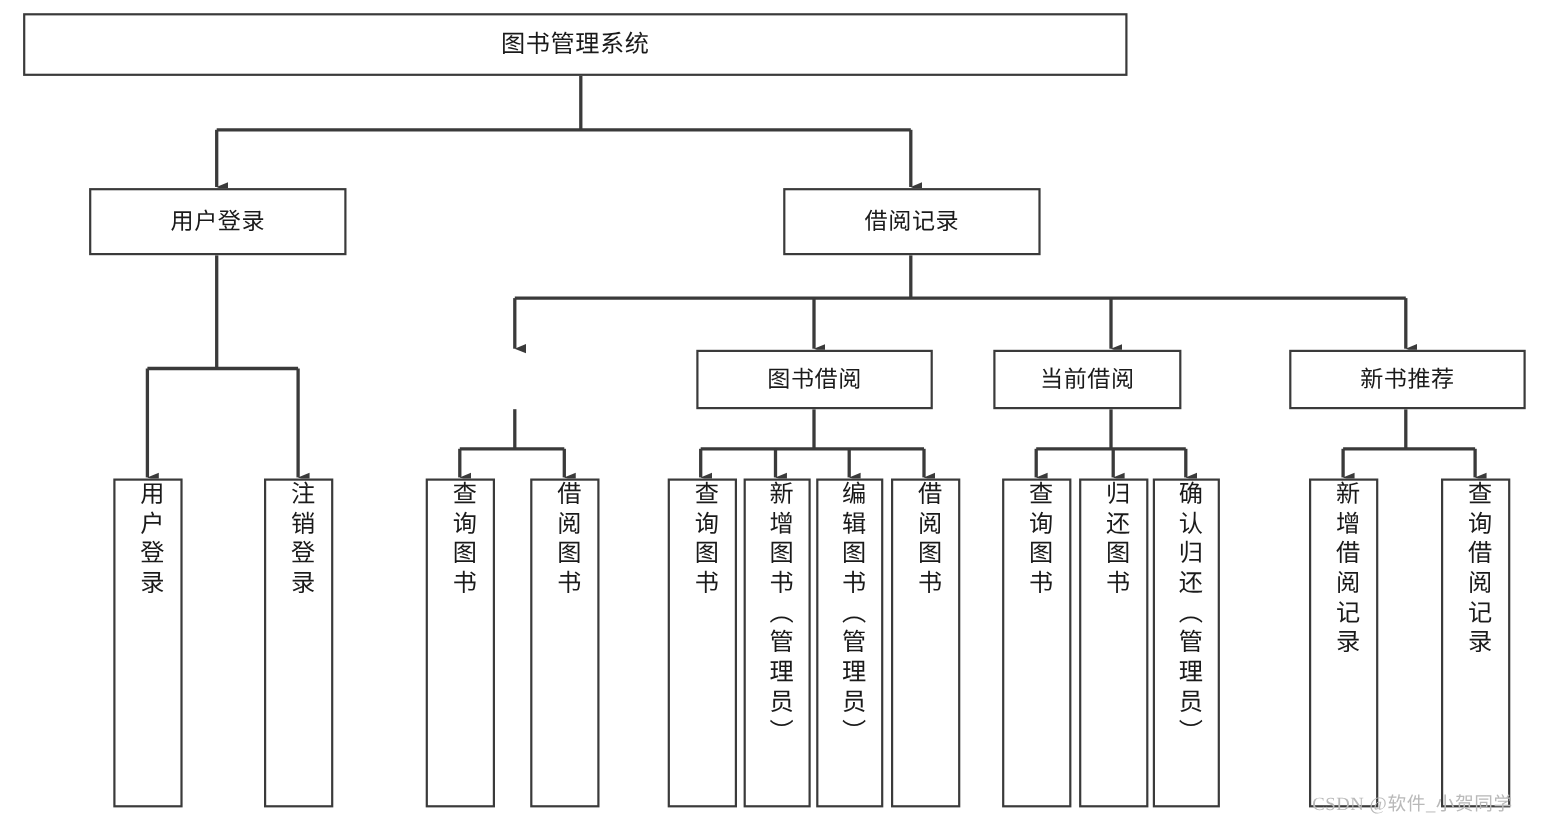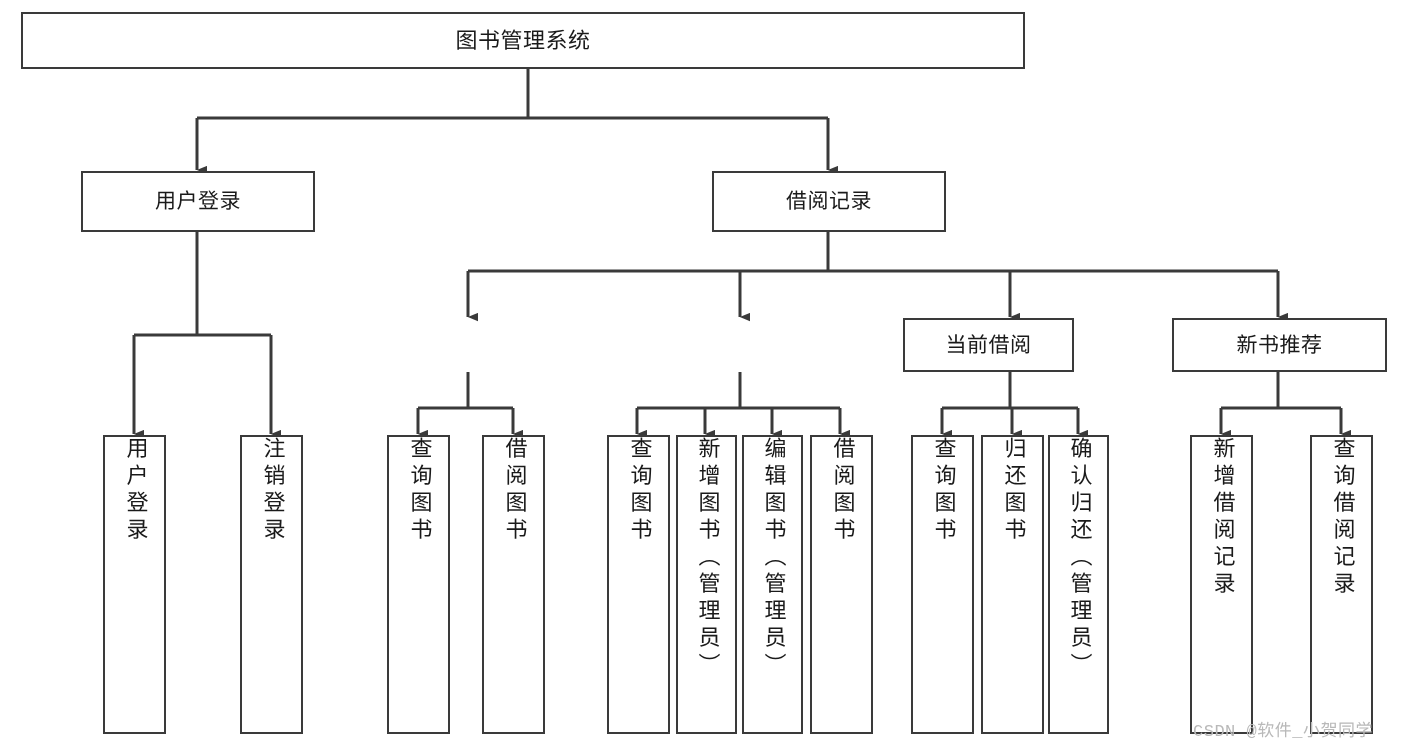--- a/index.html
+++ b/index.html
@@ -63,21 +63,21 @@
     letter-spacing: 5px;
     white-space: nowrap;
     margin: 0 auto;
   }
   .watermark {
     position: absolute;
     font-size: 17px;
     color: #b9b9b9;
     white-space: nowrap;
     letter-spacing: 0.5px;
-    font-family: Liberation Mono, monospace;
+    font-family: Liberation Serif, serif;
   }
 </style>
 </head>
 <body>
 
 <div id="canvas">
 
   <svg id="edges" viewBox="0 0 1405 747" xmlns="http://www.w3.org/2000/svg">
     <defs>
       <marker id="arrowhead" markerWidth="9" markerHeight="11" refX="4.5" refY="10.4" orient="auto" markerUnits="userSpaceOnUse">
@@ -125,20 +125,23 @@
     <span class="label">图书管理系统</span>
   </div>
 
   <div class="node h" style="left: 81px; top: 171px; width: 234px; height: 61px;">
     <span class="label">用户登录</span>
   </div>
   <div class="node h" style="left: 712px; top: 171px; width: 234px; height: 61px;">
     <span class="label">借阅记录</span>
   </div>
 
+  <div class="node h" style="left: 633px; top: 318px; width: 215px; height: 54px;">
+    <span class="label">图书借阅</span>
+  </div>
   <div class="node h" style="left: 903px; top: 318px; width: 171px; height: 54px;">
     <span class="label">当前借阅</span>
   </div>
   <div class="node h" style="left: 1172px; top: 318px; width: 215px; height: 54px;">
     <span class="label">新书推荐</span>
   </div>
 
   <div class="node v" style="left: 103px; top: 435px; width: 63px; height: 299px;">
     <span class="label">用户登录</span>
   </div>

